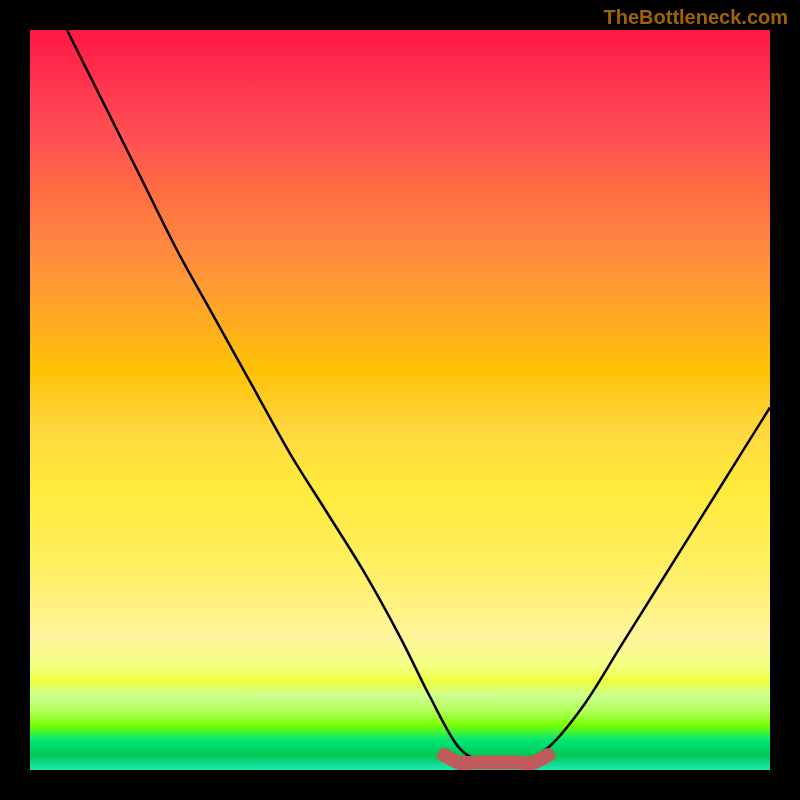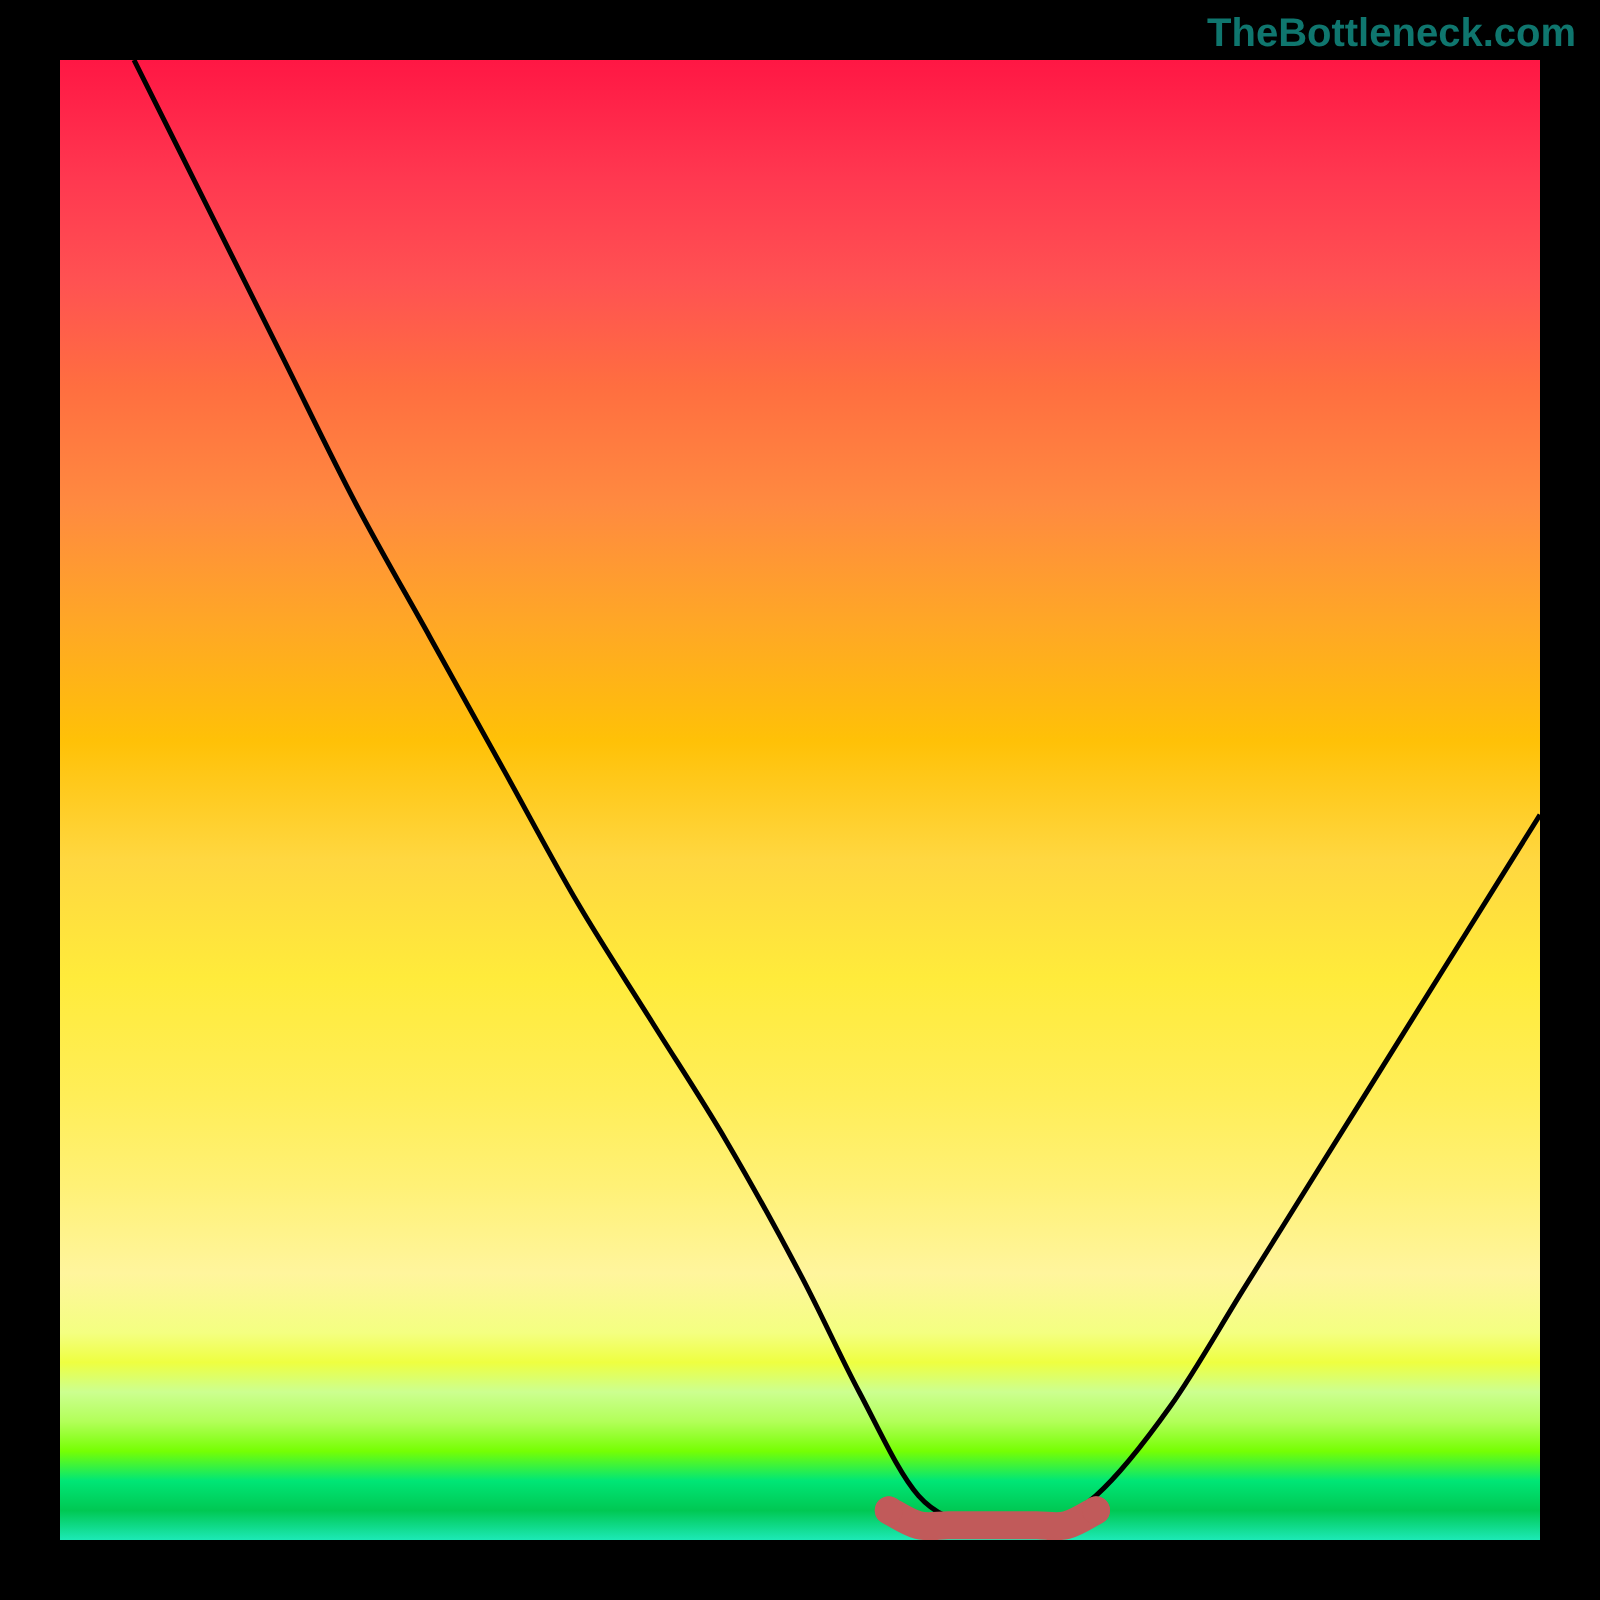--- a/index.html
+++ b/index.html
@@ -39,21 +39,21 @@
       #1de9b6 100%
     );
   }
   .watermark {
     position: absolute;
     top: 6px;
     right: 12px;
     font-family: Arial, Helvetica, sans-serif;
     font-size: 20px;
     font-weight: bold;
-    color: #0f766e;
+    color: #a16207;
     z-index: 10;
   }
   svg.curve {
     position: absolute;
     left: 0;
     top: 0;
     width: 740px;
     height: 740px;
   }
 </style>

